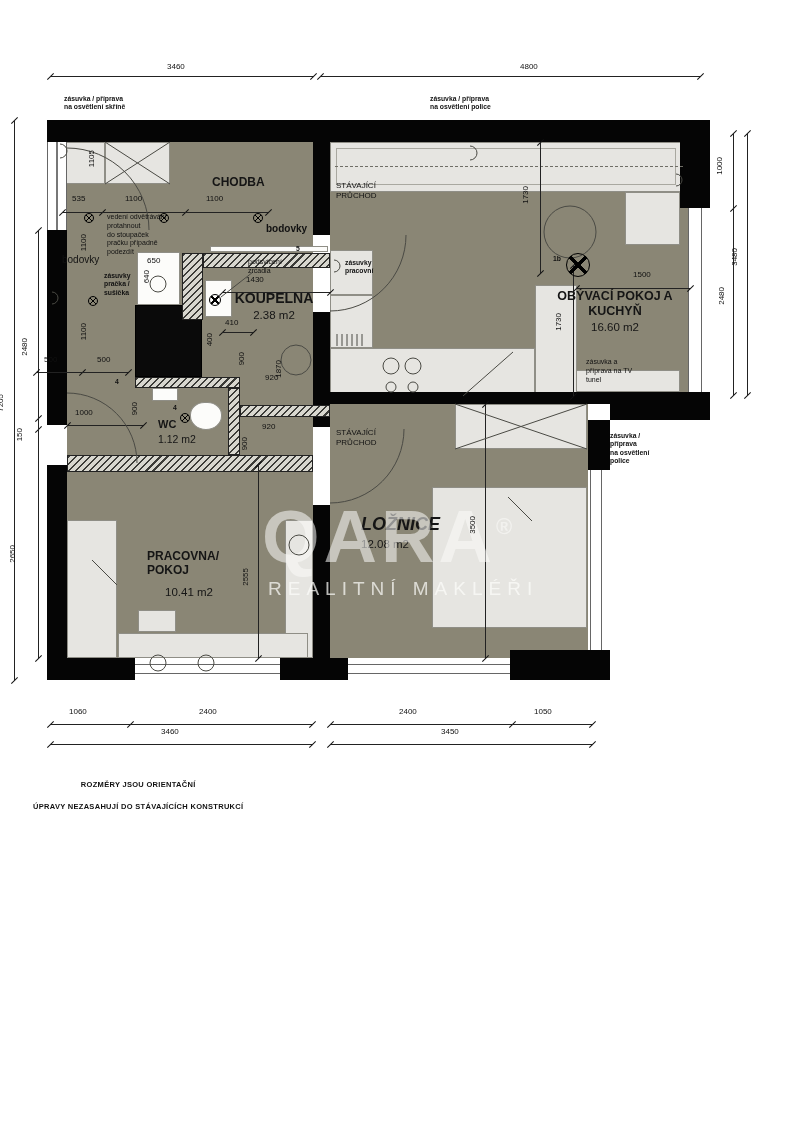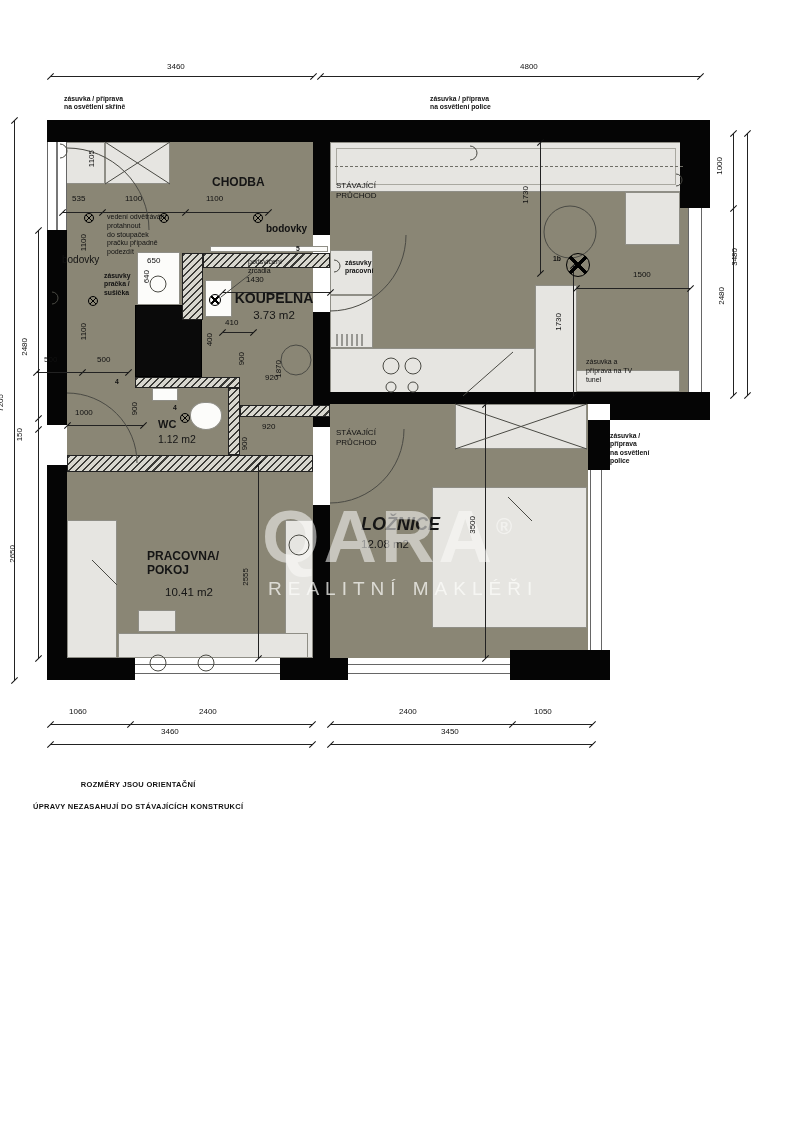--- a/index.html
+++ b/index.html
@@ -167,29 +167,33 @@
       <div class="abs dimline" style="left: 320px; top: 76px; width: 380px; height: 1px;"></div>
       <div class="tick" style="left: 309px; top: 76px; width: 9px; height: 1px;"></div>
       <div class="tick" style="left: 46px; top: 76px; width: 9px; height: 1px;"></div>
       <div class="abs dimline" style="left: 50px; top: 76px; width: 263px; height: 1px;"></div>
 
     <div class="room-label" style="left:212px;top:175px;">
       <div class="rn">CHODBA</div>
     </div>
     <div class="room-label" style="left:228px;top:290px;width:92px;text-align:center;">
       <div class="rn" style="font-size:14px;">KOUPELNA</div>
-      <div class="ra">3.73 m2</div>
+      <div class="ra">2.38 m2</div>
     </div>
     <div class="room-label" style="left:158px;top:418px;">
       <div class="rn" style="font-size:11px;">WC</div>
       <div class="ra" style="font-size:10.5px;">1.12 m2</div>
     </div>
     <div class="room-label" style="left:147px;top:549px;width:96px;">
       <div class="rn">PRACOVNA/ POKOJ</div>
       <div class="ra" style="margin-left:18px;margin-top:8px;">10.41 m2</div>
+    </div>
+    <div class="room-label" style="left:556px;top:289px;width:118px;text-align:center;">
+      <div class="rn" style="font-size:12.5px;">OBÝVACÍ POKOJ A KUCHYŇ</div>
+      <div class="ra">16.60 m2</div>
     </div>
     <div class="room-label" style="left:361px;top:514px;">
       <div class="rn" style="font-size:18px;font-style:italic;">LOŽNICE</div>
       <div class="ra">12.08 m2</div>
     </div>
 
     <div class="watermark">
       <div class="wm-brand"><span>QARA</span><span class="wm-reg">®</span></div>
       <div class="wm-tag">REALITNÍ MAKLÉŘI</div>
     </div>

